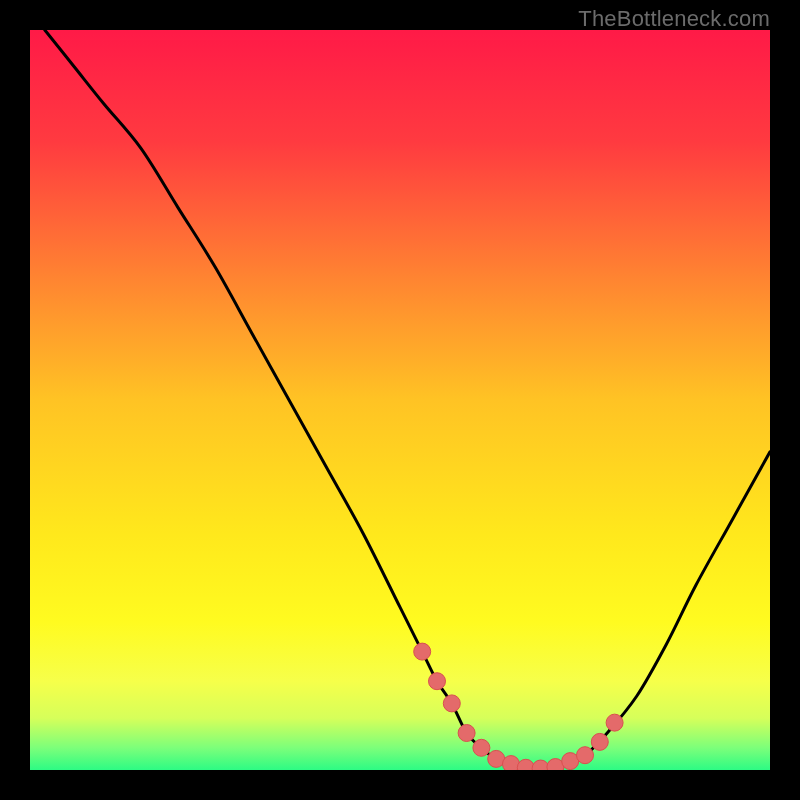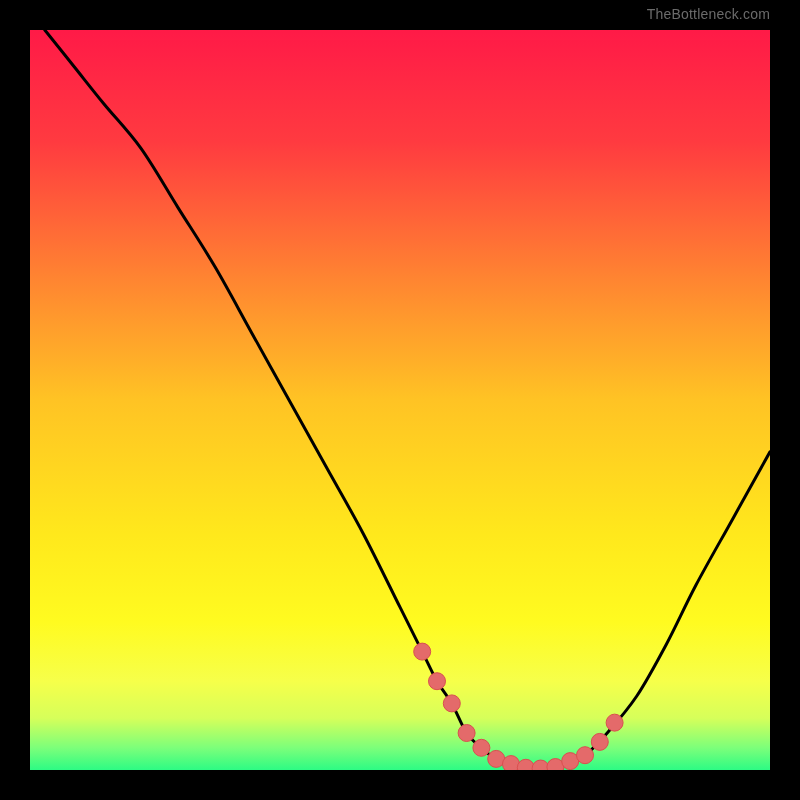--- a/index.html
+++ b/index.html
@@ -40,21 +40,21 @@
     top: 0;
     width: 100%;
     height: 100%;
   }
   .watermark {
     position: absolute;
     top: 6px;
     right: 30px;
     color: #6b6b6b;
     font-family: Arial, Helvetica, sans-serif;
-    font-size: 14px;
+    font-size: 22px;
     letter-spacing: 0.2px;
   }
 </style>
 </head>
 <body>
 
 <div class="frame">
   <div class="watermark">TheBottleneck.com</div>
   <div class="plot-area">
     <svg class="gradient-bg" viewBox="0 0 740 740" preserveAspectRatio="none">

